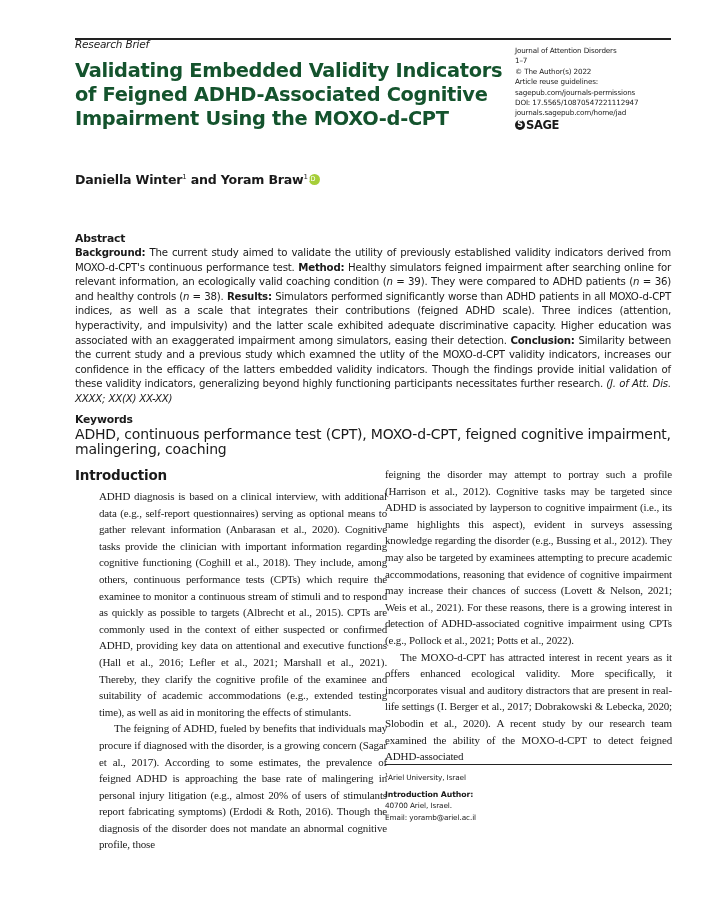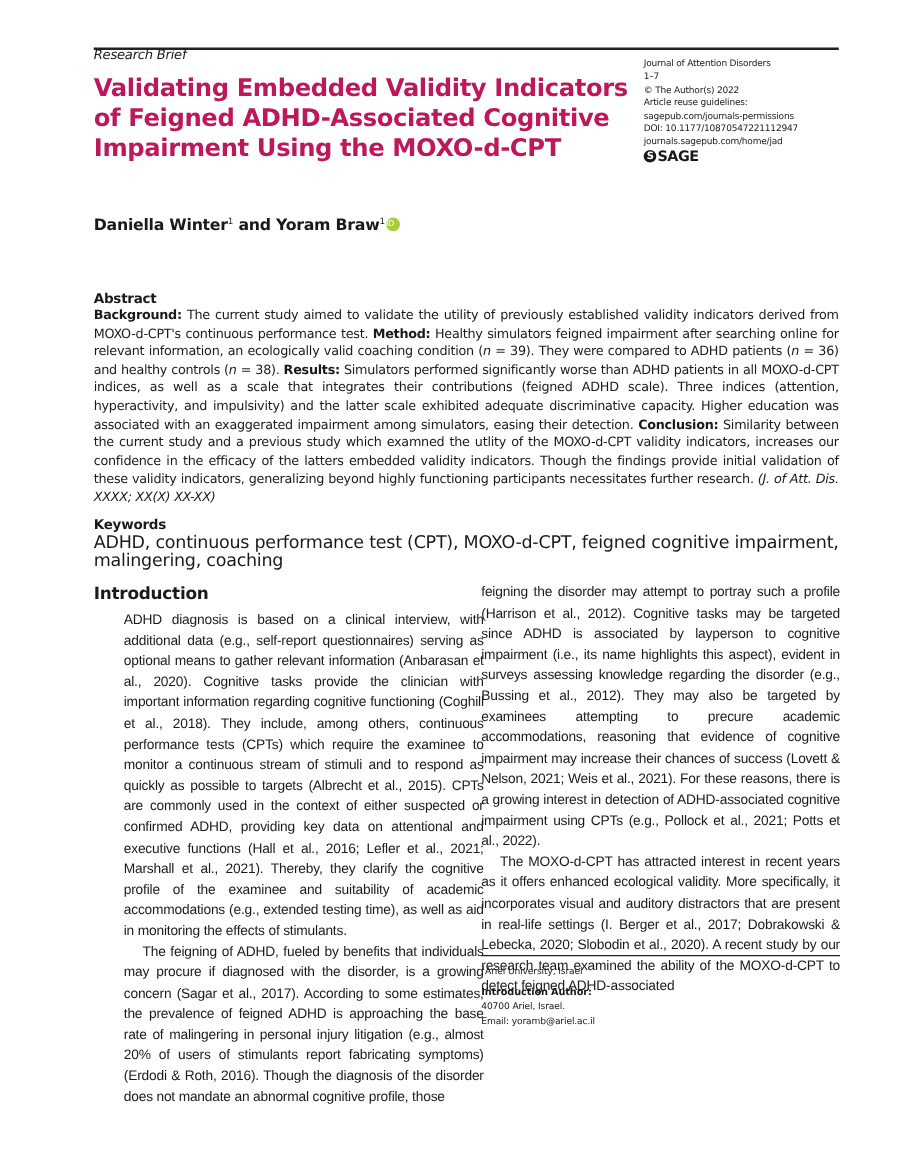--- a/index.html
+++ b/index.html
@@ -1,23 +1,23 @@
 <!DOCTYPE html>
 <html><head>
 <meta charset="utf-8">
 <style>
   html, body { margin:0; padding:0; background:#ffffff; }
   body { width:727px; height:920px; position:relative; overflow:hidden; color:#1a1a1a; }
   .sans { font-family: "DejaVu Sans", "Liberation Sans", sans-serif; }
-  .serif { font-family: Liberation Sans, sans-serif; }
+  .serif { font-family: Liberation Serif, serif; }
 
   #running-head { position:absolute; left:75px; top:38px; font-size:10.5px; font-style:italic; letter-spacing:-0.2px; }
   #head-rule { position:absolute; left:75px; top:38px; width:596px; height:1.5px; background:#222; }
 
-  #title { position:absolute; left:75px; top:59px; width:440px; margin:0; font-size:19.4px; line-height:24px; font-weight:bold; letter-spacing:-0.3px; color:#be185d; }
+  #title { position:absolute; left:75px; top:59px; width:440px; margin:0; font-size:19.4px; line-height:24px; font-weight:bold; letter-spacing:-0.3px; color:#14532d; }
 
   #journal-info { position:absolute; left:515px; top:46px; font-size:7.2px; line-height:10.4px; letter-spacing:-0.15px; }
   #journal-info div { white-space:nowrap; }
   #sage-logo { display:flex; align-items:center; font-size:11.5px; font-weight:bold; letter-spacing:-0.4px; margin-top:1px; }
   #sage-logo .sage-mark { display:inline-block; width:10px; height:10px; border-radius:50%; background:#1a1a1a; color:#fff; font-size:8px; line-height:10px; text-align:center; margin-right:1px; }
 
   #authors { position:absolute; left:75px; top:172px; font-size:12.6px; font-weight:bold; letter-spacing:-0.2px; }
   #authors sup { font-size:7px; font-weight:normal; vertical-align:5px; }
   #orcid-icon { display:inline-block; width:11px; height:11px; border-radius:50%; background:#a6ce39; color:#fff; font-size:6.5px; line-height:11px; text-align:left; vertical-align:3px; font-weight:normal; margin-left:1px; }
 
@@ -50,21 +50,21 @@
 <div id="head-rule"></div>
 
 <h1 id="title" class="sans">Validating Embedded Validity Indicators of Feigned ADHD-Associated Cognitive Impairment Using the MOXO-d-CPT</h1>
 
 <div id="journal-info" class="sans">
   <div>Journal of Attention Disorders</div>
   <div>1–7</div>
   <div>© The Author(s) 2022</div>
   <div>Article reuse guidelines:</div>
   <div>sagepub.com/journals-permissions</div>
-  <div>DOI: 10.1177/10870547221112947</div>
+  <div>DOI: 17.5565/10870547221112947</div>
   <div>journals.sagepub.com/home/jad</div>
   <div id="sage-logo">
     <span class="sage-mark">S</span>
     <span>SAGE</span>
   </div>
 </div>
 
 <div id="authors" class="sans"><span>Daniella Winter</span><sup>1</sup><span> and </span><span>Yoram Braw</span><sup>1</sup><span id="orcid-icon" class="sans">iD</span></div>
 
 <div id="abstract" class="sans">

